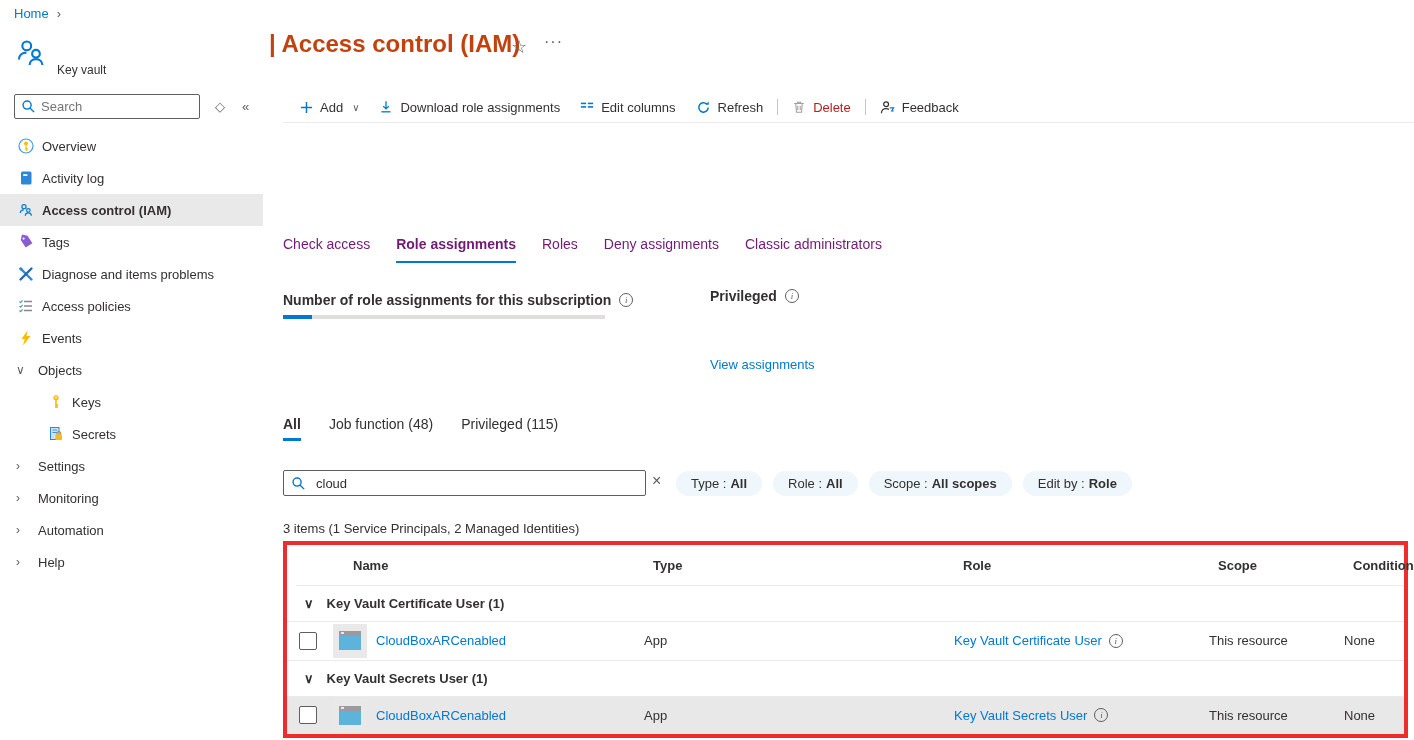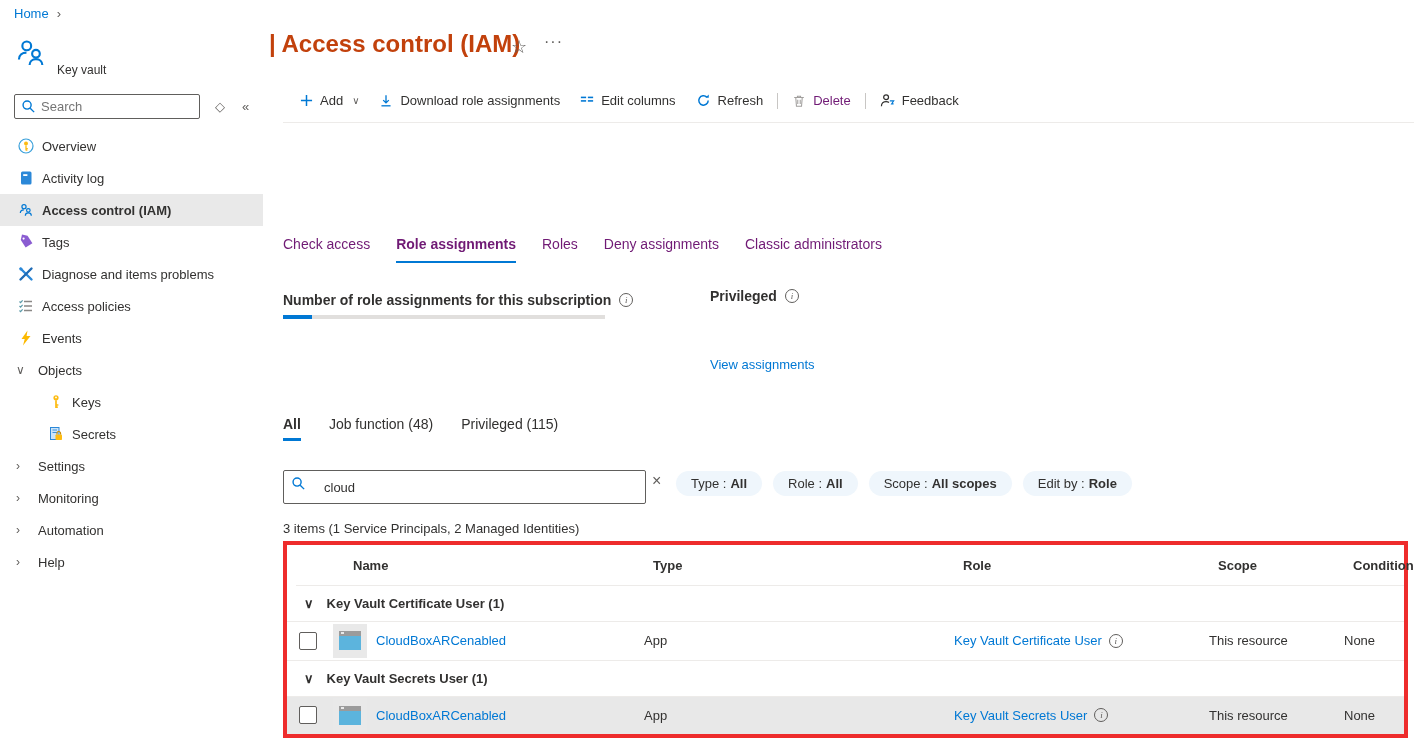--- a/index.html
+++ b/index.html
@@ -35,23 +35,23 @@
     height: 32px; display: flex; align-items: center; gap: 8px;
     padding-left: 18px; cursor: pointer; color: #323130;
   }
   .side-item .ic { width: 16px; height: 16px; flex: 0 0 16px; display: inline-flex; }
   .side-item.sel { background: #e9e9e9; font-weight: 700; }
   .side-item .chev { color: #605e5c; font-size: 12px; width: 14px; display: inline-block; }
   .side-item.parent { padding-left: 16px; gap: 8px; }
   .side-item.child { padding-left: 48px; }
 
   
-  .cmdbar { top: 93px; left: 290px; height: 28px; display: flex; align-items: flex-start; }
+  .cmdbar { top: 93px; left: 290px; height: 28px; display: flex; align-items: center; }
   .cmd { display: flex; align-items: center; gap: 7px; padding: 0 10px; cursor: pointer; color: #323130; white-space: nowrap; }
-  .cmd.disabled { color: #701a75; cursor: default; }
+  .cmd.disabled { color: #b91c1c; cursor: default; }
   .cmd .dd { font-size: 10px; color: #605e5c; margin-left: 2px; }
   .cmd-sep { width: 1px; height: 16px; background: #c8c6c4; margin: 0 4px; }
   .cmd-underline { top: 122px; left: 283px; width: 1131px; height: 1px; background: #edebe9; }
 
   
   .tabs { top: 236px; left: 283px; display: flex; gap: 26px; font-size: 14px; }
   .tab { padding-bottom: 9px; cursor: pointer; color: #701a75; border-bottom: 2px solid transparent; }
   .tab.active { font-weight: 700; border-bottom-color: #0078d4; }
 
   
@@ -68,22 +68,22 @@
   }
 
   
   .subtabs { top: 416px; left: 283px; display: flex; gap: 28px; font-size: 14px; }
   .subtab { padding-bottom: 6px; cursor: pointer; border-bottom: 3px solid transparent; }
   .subtab.active { font-weight: 700; border-bottom-color: #0078d4; }
 
   
   .filter-search { top: 470px; left: 283px; display: flex; align-items: center; }
   .filter-search input {
-    width: 363px; height: 34px; border: 1px solid #605e5c; border-radius: 2px;
-    padding: 0 6px 0 40px; font-size: 13px; font-family: inherit; color: #323130; outline: none;
+    width: 363px; height: 26px; border: 1px solid #605e5c; border-radius: 2px;
+    padding: 0 6px 0 32px; font-size: 13px; font-family: inherit; color: #323130; outline: none;
   }
   .filter-search .s-icon { position: absolute; left: 8px; top: 6px; }
   .clear-x { top: 472px; left: 652px; font-size: 16px; color: #605e5c; cursor: pointer; }
   .pills { top: 471px; left: 676px; display: flex; gap: 11px; }
   .pill {
     background: #eff6fc; border-radius: 13px; height: 25px; padding: 0 15px;
     display: flex; align-items: center; gap: 4px; cursor: pointer; white-space: nowrap; text-align: center;
   }
   .pill b { font-weight: 700; }
 

